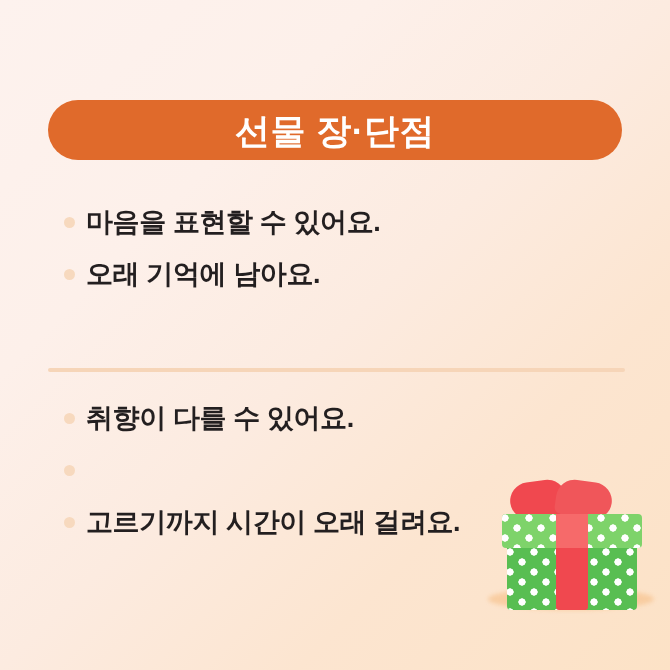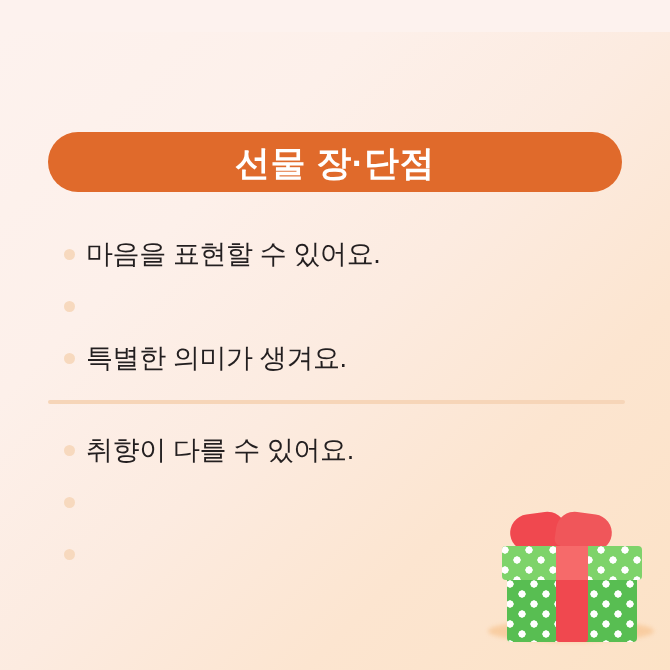--- a/index.html
+++ b/index.html
@@ -19,21 +19,20 @@
     position:absolute;
     inset:0;
     background:
       linear-gradient(135deg,
         #fdf2ee 0%,
         #fdf0ea 28%,
         #fcebe0 50%,
         #fce5d0 72%,
         #fce2c6 100%);
     overflow:hidden;
-    margin-top:32px;
   }
 
   
   #title-banner {
     position:absolute;
     left:48px; top:100px;
     width:574px; height:60px;
     background:#e06a2b;
     border-radius:30px;
     display:flex;
@@ -66,21 +65,21 @@
   .bullet-dot {
     width:11px; height:11px;
     border-radius:50%;
     background:#f7d9be;
     flex:0 0 auto;
     margin-right:11px;
   }
   .bullet-label {
     color:#231f20;
     font-size:27px;
-    font-weight:normal;
+    font-weight:bold;
     letter-spacing:-0.4px;
     white-space:nowrap;
     line-height:1;
   }
 
   
   #divider {
     position:absolute;
     left:48px; top:368px;
     width:577px; height:4px;
@@ -166,39 +165,37 @@
     <span id="title-text">선물 장·단점</span>
   </div>
 
   <div id="pros-list" class="bullet-list">
     <div class="bullet-row">
       <span class="bullet-dot"></span>
       <span class="bullet-label">마음을 표현할 수 있어요.</span>
     </div>
     <div class="bullet-row">
       <span class="bullet-dot"></span>
-    </div>
-    <div class="bullet-row">
-      <span class="bullet-dot"></span>
-      <span class="bullet-label">특별한 의미가 생겨요.</span>
+      <span class="bullet-label">오래 기억에 남아요.</span>
     </div>
   </div>
 
   <div id="divider"></div>
 
   <div id="cons-list" class="bullet-list">
     <div class="bullet-row">
       <span class="bullet-dot"></span>
       <span class="bullet-label">취향이 다를 수 있어요.</span>
     </div>
     <div class="bullet-row">
       <span class="bullet-dot"></span>
     </div>
     <div class="bullet-row">
       <span class="bullet-dot"></span>
+      <span class="bullet-label">고르기까지 시간이 오래 걸려요.</span>
     </div>
   </div>
 
   <div id="gift-illustration">
     <div id="gift-shadow"></div>
     <div id="gift-bow-left"></div>
     <div id="gift-bow-right"></div>
     <div id="gift-lid">
       <div class="gift-dots"></div>
     </div>

